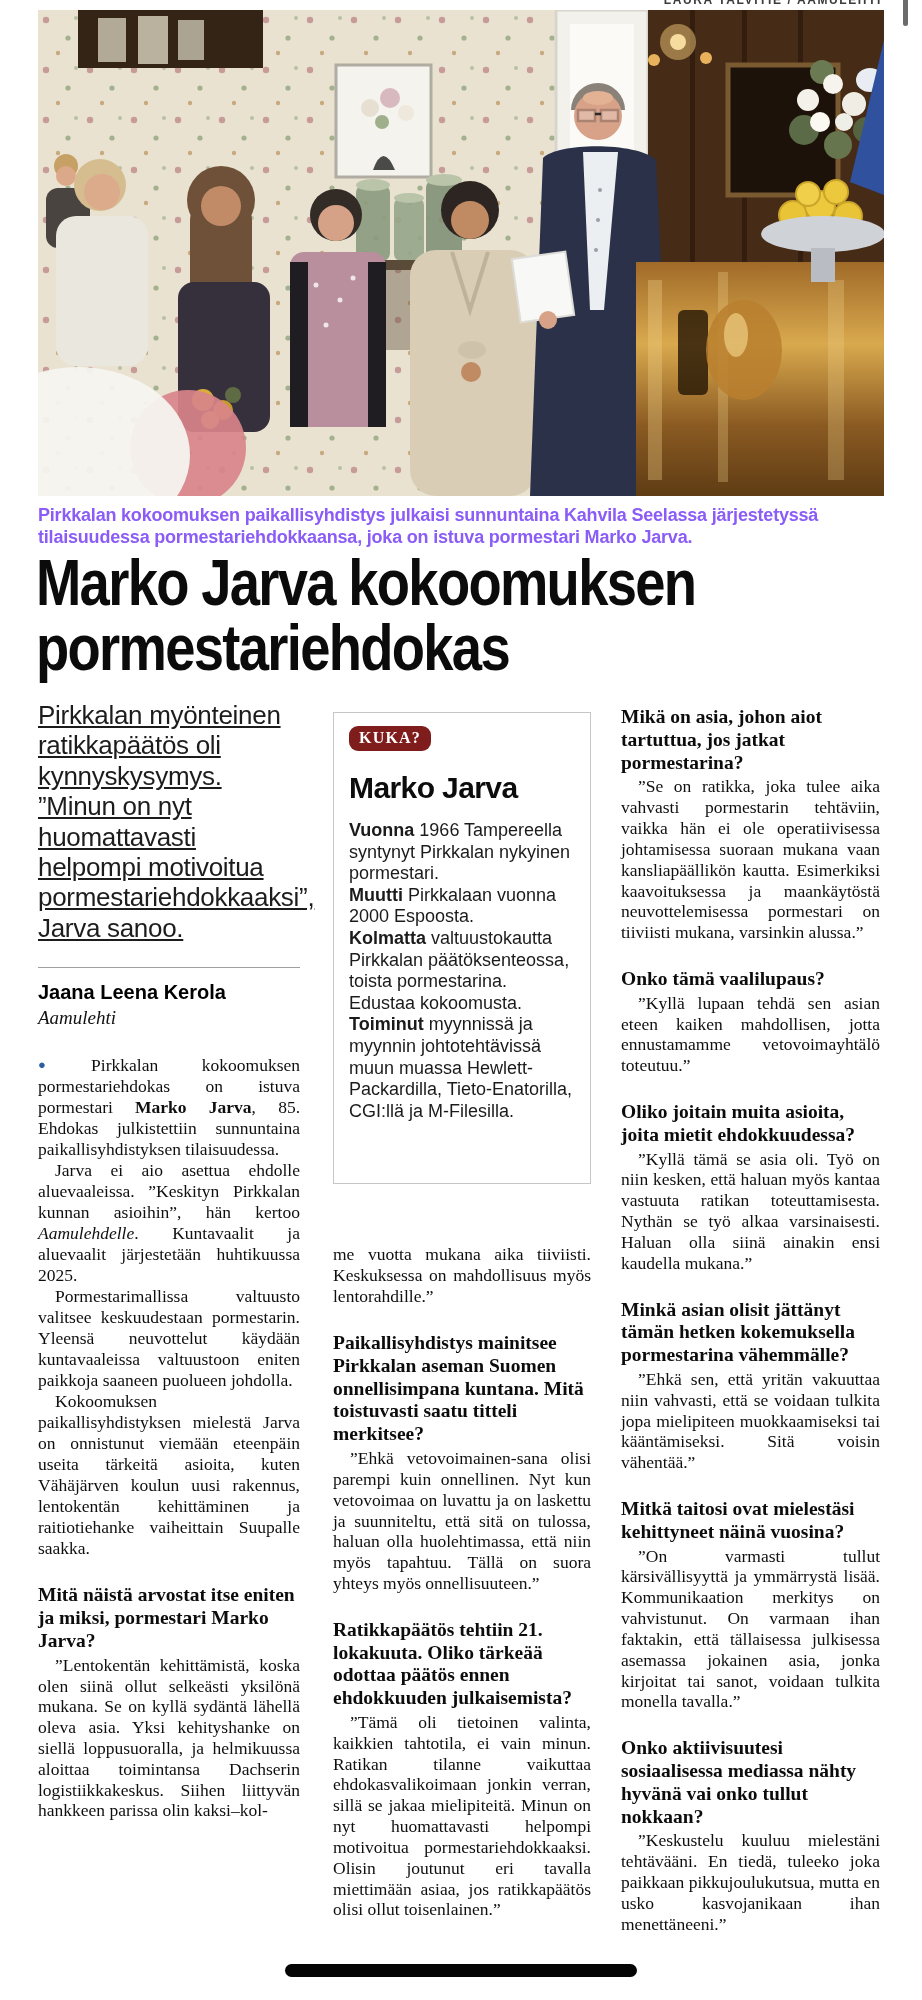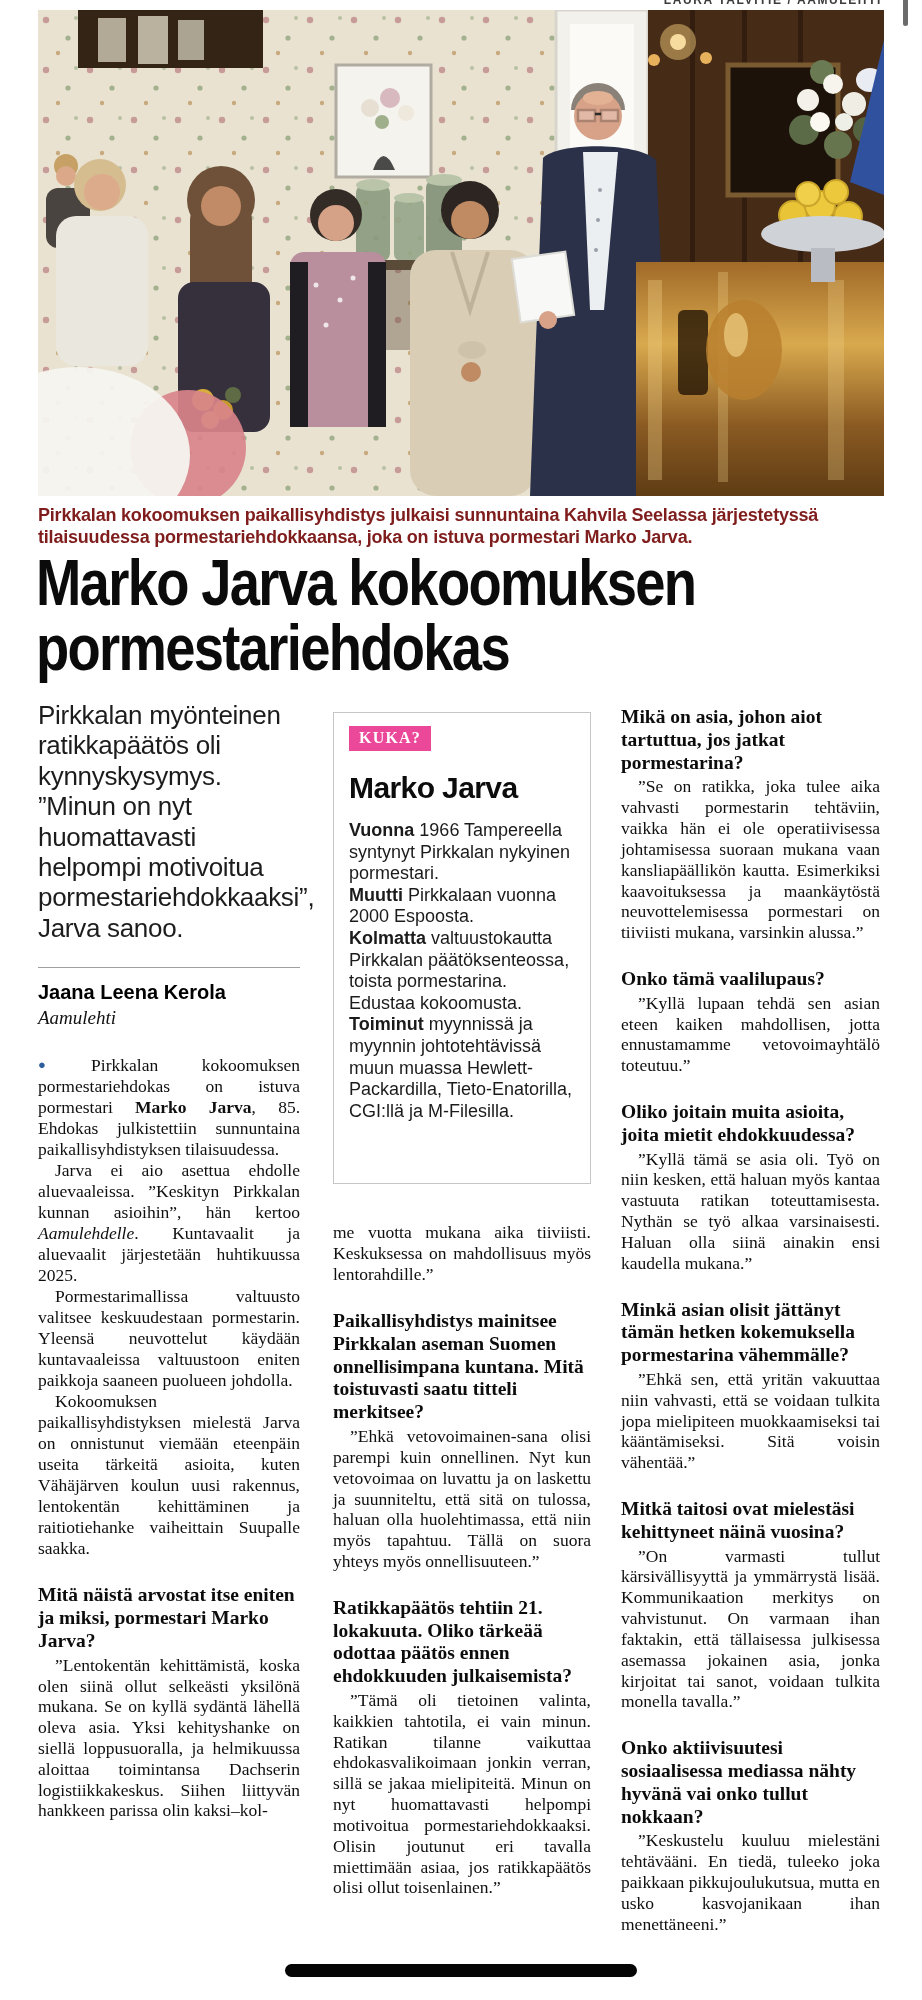--- a/index.html
+++ b/index.html
@@ -8,58 +8,58 @@
 
   .credit{position:absolute;top:-7px;right:40px;font-size:12px;font-weight:bold;
           letter-spacing:1.6px;color:#3c3c3c;}
 
   .scrollbar{position:absolute;right:14px;top:-16px;width:5px;height:42px;background:#3a3a3a;
              border-radius:3px;opacity:.75;}
 
   .photo{position:absolute;left:38px;top:10px;width:846px;height:486px;overflow:hidden;background:#dcd5c6;}
 
   .caption{position:absolute;left:38px;top:504px;width:848px;font-weight:bold;font-size:18px;
-           line-height:1.23;color:#7f1d1d;letter-spacing:-0.2px;}
+           line-height:1.23;color:#8b5cf6;letter-spacing:-0.2px;}
 
   .headline{position:absolute;left:36px;top:551px;width:1000px;margin:0;font-weight:bold;
             font-size:64px;line-height:1.01;letter-spacing:-2px;color:#0b0b0b;
             transform:scaleX(0.85);transform-origin:0 0;}
 
   .col{position:absolute;}
   .col-left{left:38px;top:700px;width:262px;}
   .col-mid{left:333px;top:712px;width:258px;}
   .col-right{left:621px;top:706px;width:259px;}
 
-  .standfirst{margin:0;font-size:26px;line-height:1.17;color:#1c1c1c;letter-spacing:-0.3px;}
+  .standfirst{margin:0;font-size:26px;line-height:1.17;color:#1c1c1c;letter-spacing:-0.3px;text-decoration:underline;}
 
   .byline-rule{border:none;border-top:1px solid #9f9f9f;margin:24px 0 13px 0;}
   .byline-name{font-weight:bold;font-size:20px;color:#000000;}
   .byline-pub{font-family:"Liberation Serif",serif;font-style:italic;font-size:19px;margin-top:3px;}
   .body-text{margin-top:26px;font-family:"Liberation Serif",serif;font-size:17.5px;line-height:1.2;
              text-align:justify;color:#0f0f0f;}
   .body-text p{margin:0;}
   .body-text p.ind{text-indent:17px;}
   .bullet{font-size:13px;margin-right:6px;position:relative;top:-2px;}
   .bname{font-weight:bold;}
   .ital{font-style:italic;}
 
   .subq{font-family:"Liberation Serif",serif;font-weight:bold;font-size:19.5px;line-height:1.17;
         margin:25px 0 2px 0;color:#0c0c0c;text-align:left;}
   .ans{font-family:"Liberation Serif",serif;font-size:17.5px;line-height:1.19;text-align:justify;
        text-indent:17px;margin:0;color:#0f0f0f;}
 
   .kuka{box-sizing:border-box;border:1px solid #c6c6c6;background:#fff;width:258px;min-height:472px;
         padding:13px 15px 16px 15px;}
-  .kuka-label{display:inline-block;background:#ec4899;color:#fff;font-family:"Liberation Serif",serif;
-              font-weight:bold;font-size:16px;letter-spacing:1.2px;padding:3px 10px 4px 10px;}
+  .kuka-label{display:inline-block;background:#7f1d1d;color:#fff;font-family:"Liberation Serif",serif;
+              font-weight:bold;font-size:16px;letter-spacing:1.2px;padding:3px 10px 4px 10px;border-radius:9px;}
   .kuka-title{font-size:30px;font-weight:bold;letter-spacing:-0.6px;margin:20px 0 15px 0;color:#0c0c0c;}
   .kuka-fact{font-size:18px;line-height:1.2;color:#1b1b1b;}
   .kuka-fact b{font-weight:bold;}
 
-  .cont{margin-top:38px;font-family:"Liberation Serif",serif;font-size:17.5px;line-height:1.2;
+  .cont{margin-top:60px;font-family:"Liberation Serif",serif;font-size:17.5px;line-height:1.2;
         text-align:justify;color:#0f0f0f;}
 
   .home-bar{position:absolute;left:285px;top:1964px;width:352px;height:13px;background:#050505;
             border-radius:7px;}
 </style>
 </head>
 <body>
 
 <div class="page">
 

